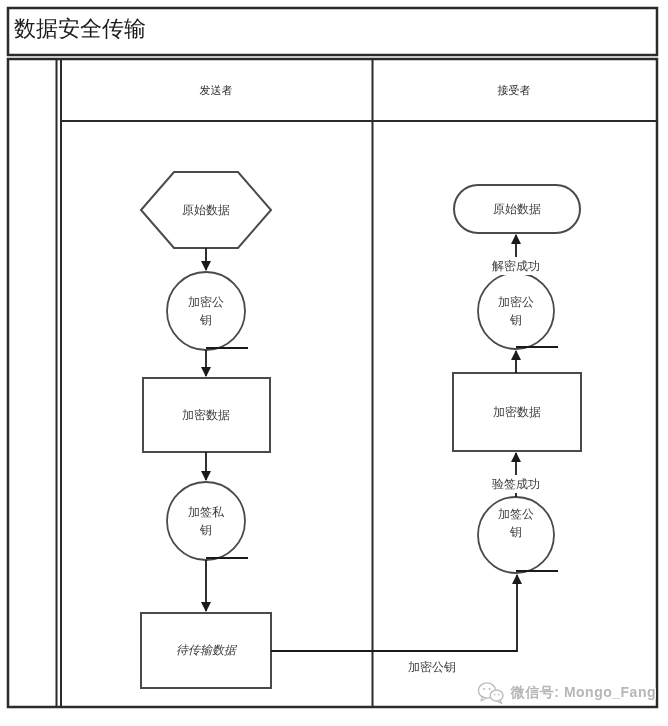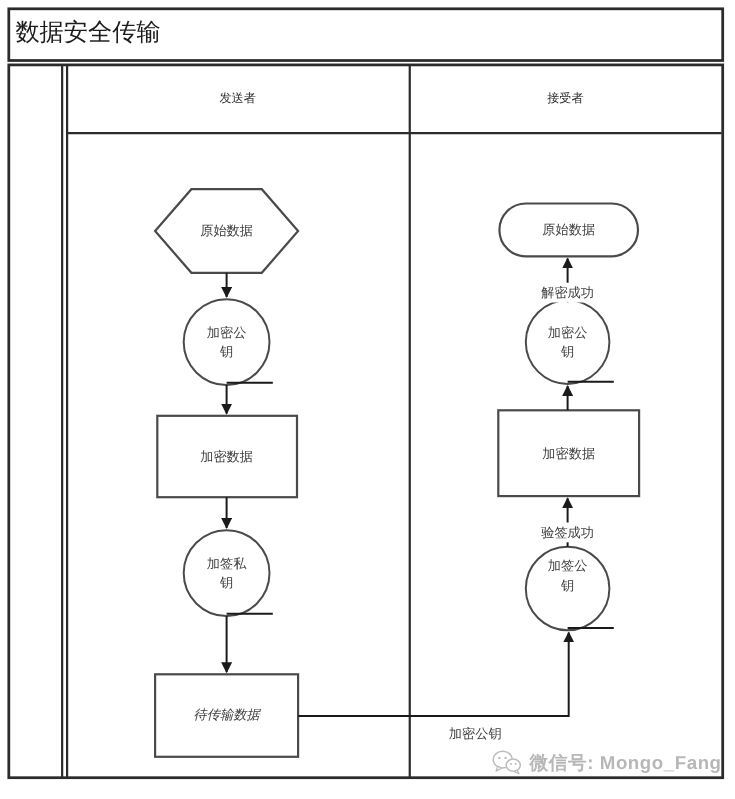--- a/index.html
+++ b/index.html
@@ -18,21 +18,21 @@
     position:absolute;left:14px;top:12px;transform:none;
     font-size:22px;color:#1c1c1c;white-space:nowrap;
   }
   .laneHeader{font-size:11px;color:#2e2e2e;}
   .watermark{
     position:absolute;right:12px;top:679px;height:28px;
     display:flex;align-items:center;gap:7px;
     font-family:"Liberation Sans","DejaVu Sans",sans-serif;
   }
   .watermark .wmText{
-    color:#b7b7b7;font-size:17px;font-weight:600;letter-spacing:.5px;
+    color:#b7b7b7;font-size:14px;font-weight:600;letter-spacing:.5px;
     text-shadow:1px 1px 0 #ffffff,-1px -1px 0 #ffffff,1px -1px 0 #ffffff,-1px 1px 0 #ffffff;
     white-space:nowrap;
   }
 </style>
 </head>
 <body>
 
 <div class="canvas">
 
   <svg class="layer" width="668" height="726" viewBox="0 0 668 726">

